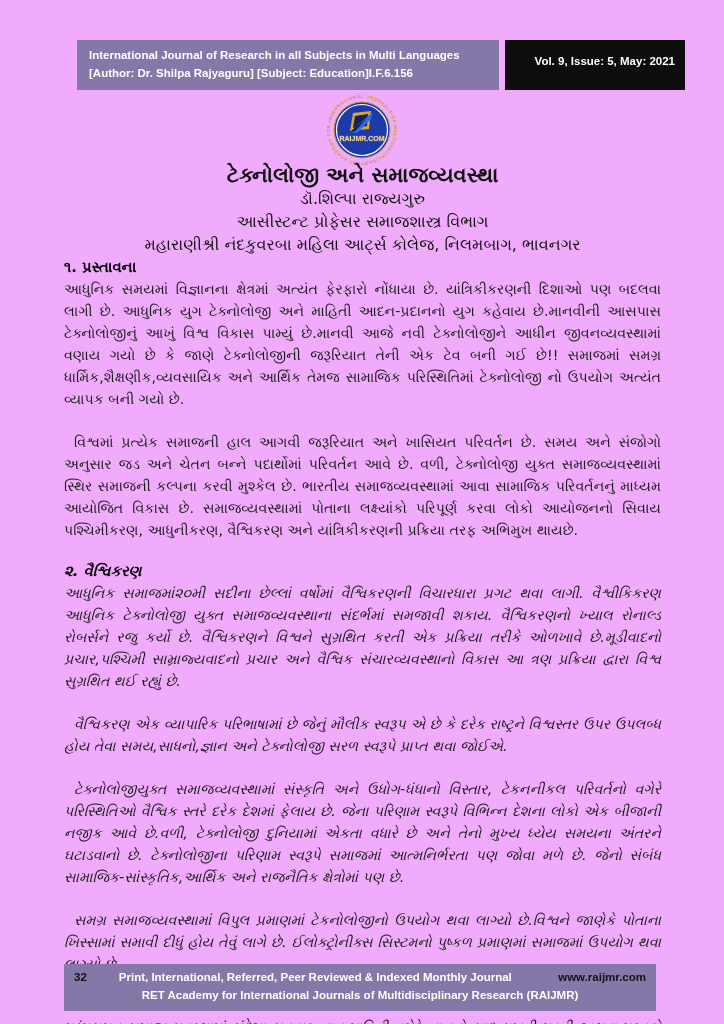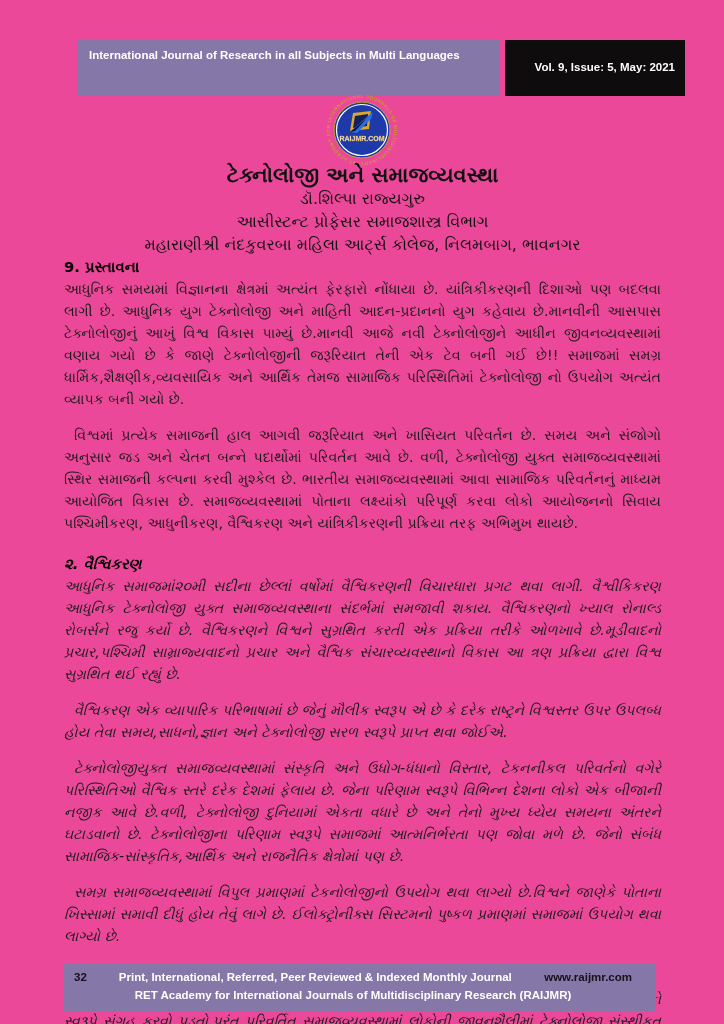--- a/index.html
+++ b/index.html
@@ -3,21 +3,21 @@
 <meta charset="utf-8">
 <style>
   * { box-sizing: border-box; margin: 0; padding: 0; }
   html, body { background: #ffffff; }
   body { font-family: "DejaVu Sans", sans-serif; }
 
   .page {
     position: relative;
     width: 724px;
     height: 1024px;
-    background: #ec4899;
+    background: #f0abfc;
     overflow: hidden;
   }
 
   
   .journal-header {
     position: absolute;
     left: 77px;
     right: 39px;
     top: 40px;
     display: flex;
@@ -30,21 +30,21 @@
     flex: 1 1 auto;
     background: #8577a7;
     color: #ffffff;
     padding: 7px 12px;
     line-height: 1.55;
   }
   .journal-header .hdr-right {
     width: 180px;
     background: #0e0c0d;
     color: #ffffff;
-    padding: 19px 10px;
+    padding: 13px 10px;
     text-align: right;
     line-height: 1.55;
     white-space: nowrap;
   }
 
   
   .logo-wrap {
     position: absolute;
     top: 92px;
     left: 0;
@@ -82,50 +82,51 @@
   .section { margin-bottom: 0; }
   .section + .section { margin-top: 19px; font-style: italic; }
   .section-heading {
     font-weight: bold;
     font-size: 14.8px;
     color: #000000;
     text-align: left;
   }
   .para { margin: 0; }
   .para + .para { margin-top: 21px; }
-  .para.indent { text-indent: 10px; margin-top: 14px; }
+  .para.indent { text-indent: 10px; }
 
   
   .journal-footer {
     position: absolute;
     left: 64px;
     right: 68px;
     top: 964px;
     background: #8577a7;
-    padding: 5px 24px 6px 10px;
+    padding: 5px 10px 6px 10px;
     font-family: "Liberation Sans", sans-serif;
     font-weight: bold;
     font-size: 11.5px;
     color: #ffffff;
     line-height: 1.55;
   }
   .footer-line1 { display: flex; align-items: baseline; }
   .footer-page-no { color: #141018; margin-right: 8px; }
   .footer-journal { flex: 1 1 auto; margin-left: 24px; }
   .footer-site { color: #17121c; text-align: center; }
   .footer-line2 { text-align: center; }
 </style>
 </head>
 <body>
 
 <div class="page">
 
   <div class="journal-header">
     <div class="hdr-left">
       <div>International Journal of Research in all Subjects in Multi Languages</div>
+      <div>[Author: Dr. Shilpa Rajyaguru] [Subject: Education]I.F.6.156</div>
     </div>
     <div class="hdr-right">
       <div>Vol. 9, Issue: 5, May: 2021</div>
     </div>
   </div>
 
   <div class="logo-wrap">
     <svg width="76" height="76" viewBox="0 0 76 76">
       <defs>
         <path id="ringTop" d="M 38 70 A 32 32 0 1 1 38.01 70"></path>
@@ -148,21 +149,21 @@
   <div class="title-block">
     <div class="article-title">ટેક્નોલોજી અને સમાજવ્યવસ્થા</div>
     <div class="byline">ડૉ.શિલ્પા રાજ્યગુરુ</div>
     <div class="byline">આસીસ્ટન્ટ પ્રોફેસર સમાજશાસ્ત્ર વિભાગ</div>
     <div class="byline">મહારાણીશ્રી નંદકુવરબા મહિલા આર્ટ્સ કોલેજ, નિલમબાગ, ભાવનગર</div>
   </div>
 
   <div class="article-body">
 
     <div class="section">
-      <div class="section-heading">9. પ્રસ્તાવના</div>
+      <div class="section-heading">૧. પ્રસ્તાવના</div>
       <p class="para">આધુનિક સમયમાં વિજ્ઞાનના ક્ષેત્રમાં અત્યંત ફેરફારો નોંધાયા છે. યાંત્રિકીકરણની દિશાઓ પણ બદલવા લાગી છે. આધુનિક યુગ ટેક્નોલોજી અને માહિતી આદન-પ્રદાનનો યુગ કહેવાય છે.માનવીની આસપાસ ટેક્નોલોજીનું આખું વિશ્વ વિકાસ પામ્યું છે.માનવી આજે નવી ટેક્નોલોજીને આધીન જીવનવ્યવસ્થામાં વણાય ગયો છે કે જાણે ટેક્નોલોજીની જરૂરિયાત તેની એક ટેવ બની ગઈ છે!! સમાજમાં સમગ્ર ધાર્મિક,શૈક્ષણીક,વ્યવસાયિક અને આર્થિક તેમજ સામાજિક પરિસ્થિતિમાં ટેક્નોલોજી નો ઉપયોગ અત્યંત વ્યાપક બની ગયો છે.</p>
       <p class="para indent">વિશ્વમાં પ્રત્યેક સમાજની હાલ આગવી જરૂરિયાત અને ખાસિયત પરિવર્તન છે. સમય અને સંજોગો અનુસાર જડ અને ચેતન બન્ને પદાર્થોમાં પરિવર્તન આવે છે. વળી, ટેક્નોલોજી યુક્ત સમાજવ્યવસ્થામાં સ્થિર સમાજની કલ્પના કરવી મુશ્કેલ છે. ભારતીય સમાજવ્યવસ્થામાં આવા સામાજિક પરિવર્તનનું માધ્યમ આયોજિત વિકાસ છે. સમાજવ્યવસ્થામાં પોતાના લક્ષ્યાંકો પરિપૂર્ણ કરવા લોકો આયોજનનો સિવાય પશ્ચિમીકરણ, આધુનીકરણ, વૈશ્વિકરણ અને યાંત્રિકીકરણની પ્રક્રિયા તરફ અભિમુખ થાયછે.</p>
     </div>
 
     <div class="section">
       <div class="section-heading">૨. વૈશ્વિકરણ</div>
       <p class="para">આધુનિક સમાજમાં૨૦મી સદીના છેલ્લાં વર્ષોમાં વૈશ્વિકરણની વિચારધારા પ્રગટ થવા લાગી. વૈશ્વીકિકરણ આધુનિક ટેક્નોલોજી યુક્ત સમાજવ્યવસ્થાના સંદર્ભમાં સમજાવી શકાય. વૈશ્વિકરણનો ખ્યાલ રોનાલ્ડ રોબર્સને રજુ કર્યો છે. વૈશ્વિકરણને વિશ્વને સુગ્રથિત કરતી એક પ્રક્રિયા તરીકે ઓળખાવે છે.મૂડીવાદનો પ્રચાર,પશ્ચિમી સામ્રાજ્યવાદનો પ્રચાર અને વૈશ્વિક સંચારવ્યવસ્થાનો વિકાસ આ ત્રણ પ્રક્રિયા દ્વારા વિશ્વ સુગ્રથિત થઈ રહ્યું છે.</p>
       <p class="para indent">વૈશ્વિકરણ એક વ્યાપારિક પરિભાષામાં છે જેનું મૌલીક સ્વરૂપ એ છે કે દરેક રાષ્ટ્રને વિશ્વસ્તર ઉપર ઉપલબ્ધ હોય તેવા સમય,સાધનો,જ્ઞાન અને ટેક્નોલોજી સરળ સ્વરૂપે પ્રાપ્ત થવા જોઈએ.</p>
       <p class="para indent">ટેક્નોલોજીયુક્ત સમાજવ્યવસ્થામાં સંસ્કૃતિ અને ઉધોગ-ધંધાનો વિસ્તાર, ટેકનનીકલ પરિવર્તનો વગેરે પરિસ્થિતિઓ વૈશ્વિક સ્તરે દરેક દેશમાં ફેલાય છે. જેના પરિણામ સ્વરૂપે વિભિન્ન દેશના લોકો એક બીજાની નજીક આવે છે.વળી, ટેક્નોલોજી દુનિયામાં એકતા વધારે છે અને તેનો મુખ્ય ધ્યેય સમયના અંતરને ઘટાડવાનો છે. ટેક્નોલોજીના પરિણામ સ્વરૂપે સમાજમાં આત્મનિર્ભરતા પણ જોવા મળે છે. જેનો સંબંધ સામાજિક-સાંસ્કૃતિક,આર્થિક અને રાજનૈતિક ક્ષેત્રોમાં પણ છે.</p>
       <p class="para indent">સમગ્ર સમાજવ્યવસ્થામાં વિપુલ પ્રમાણમાં ટેકનોલોજીનો ઉપયોગ થવા લાગ્યો છે.વિશ્વને જાણેકે પોતાના ખિસ્સામાં સમાવી દીધું હોય તેવું લાગે છે. ઈલોક્ટ્રોનીક્સ સિસ્ટમનો પુષ્કળ પ્રમાણમાં સમાજમાં ઉપયોગ થવા લાગ્યો છે.</p>

